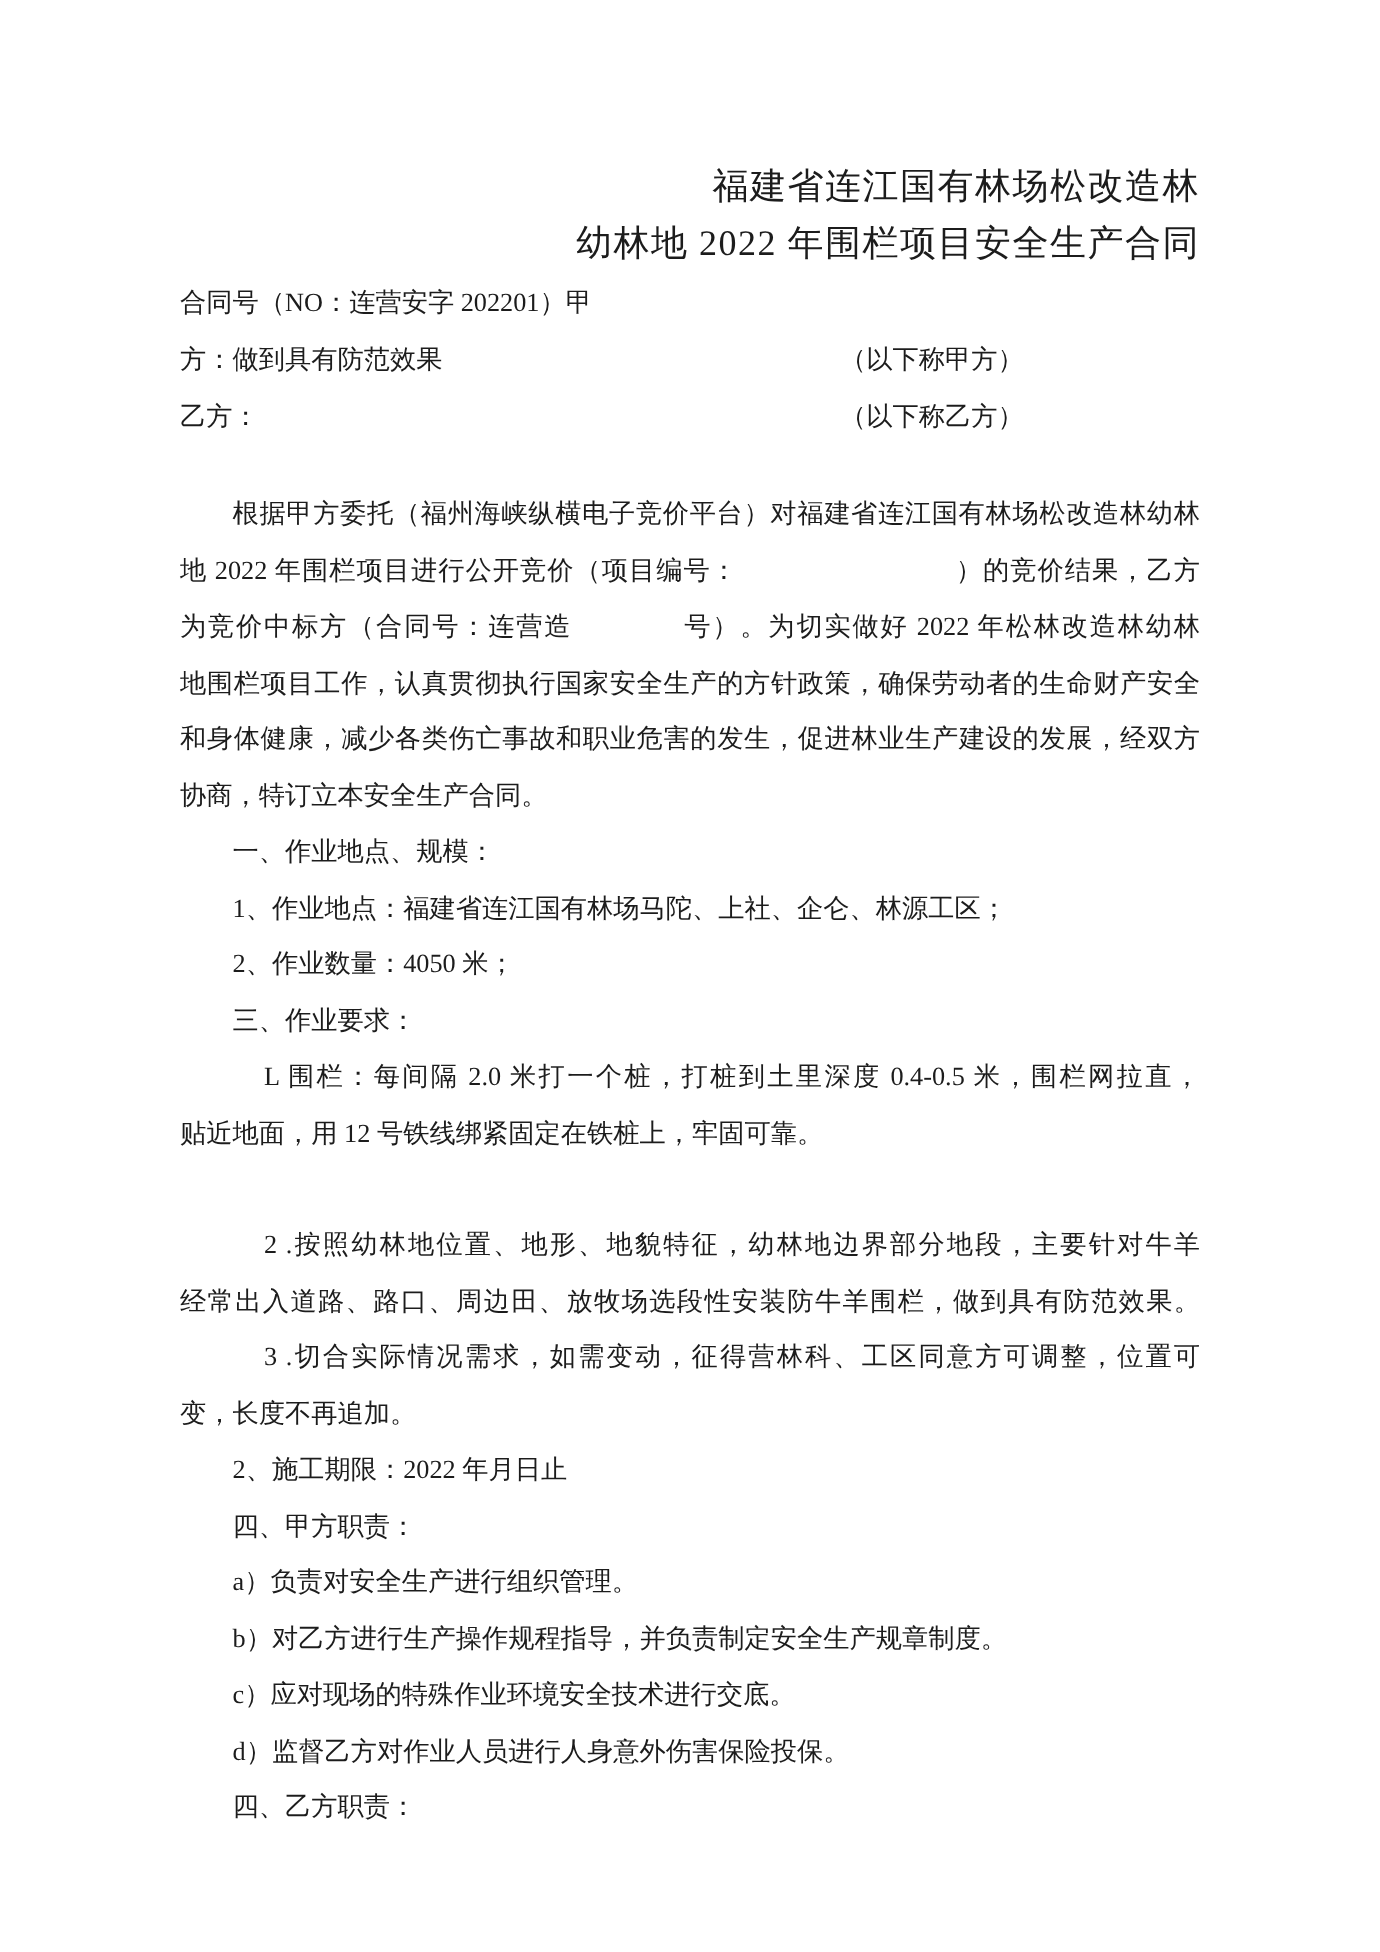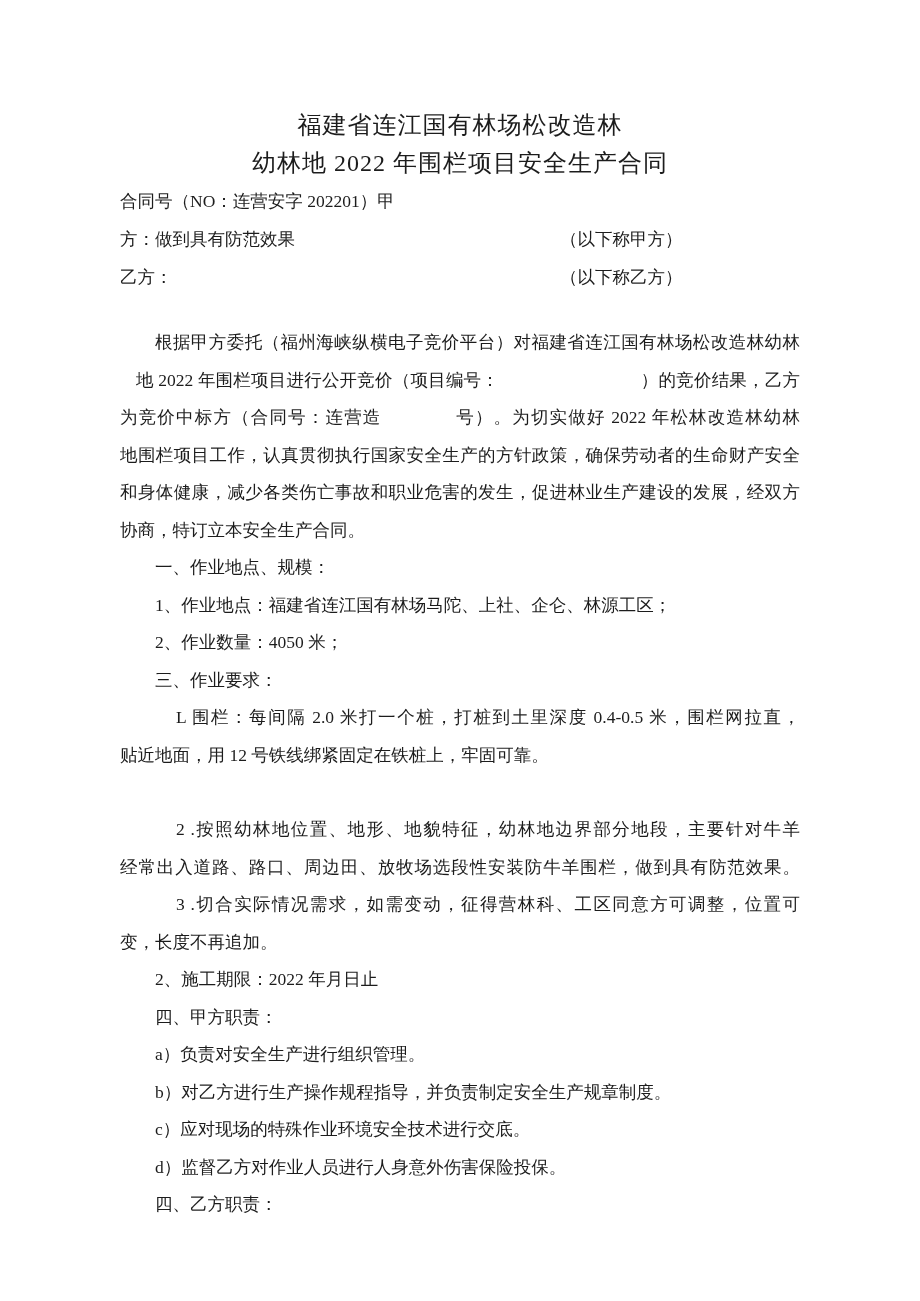--- a/index.html
+++ b/index.html
@@ -17,21 +17,21 @@
   .doc {
     width: 680px;
     margin: 0 auto;
     padding-top: 106px;
     color: #1c1c1c;
     font-family: "Liberation Serif", "DejaVu Serif", serif;
   }
   .title {
     font-size: 24px;
     line-height: 38px;
-    text-align: center;
+    text-align: right;
     letter-spacing: 1px;
     font-weight: normal;
   }
   .contract-no {
     font-size: 17.5px;
     line-height: 38px;
     text-align: left;
     padding-right: 12px;
   }
   .party-line {
@@ -70,21 +70,21 @@
       <span>方：做到具有防范效果</span>
       <span class="party-right">（以下称甲方）</span>
     </div>
     <div class="party-line">
       <span>乙方：</span>
       <span class="party-right">（以下称乙方）</span>
     </div>
     <div class="spacer"></div>
     <div class="body-text">
         <div class="bline full" style="text-indent: 2em;">根据甲方委托（福州海峡纵横电子竞价平台）对福建省连江国有林场松改造林幼林</div>
-        <div class="bline full" style="text-indent: 0em; margin-left: 16px;">地 2022 年围栏项目进行公开竞价（项目编号：　　　　　　　　）的竞价结果，乙方</div>
+        <div class="bline full" style="text-indent: 0em;">地 2022 年围栏项目进行公开竞价（项目编号：　　　　　　　　）的竞价结果，乙方</div>
         <div class="bline full" style="text-indent: 0em;">为竞价中标方（合同号：连营造　　　　号）。为切实做好 2022 年松林改造林幼林</div>
         <div class="bline full" style="text-indent: 0em;">地围栏项目工作，认真贯彻执行国家安全生产的方针政策，确保劳动者的生命财产安全</div>
         <div class="bline full" style="text-indent: 0em;">和身体健康，减少各类伤亡事故和职业危害的发生，促进林业生产建设的发展，经双方</div>
         <div class="bline" style="text-indent: 0em;">协商，特订立本安全生产合同。</div>
         <div class="bline" style="text-indent: 2em;">一、作业地点、规模：</div>
         <div class="bline" style="text-indent: 2em;">1、作业地点：福建省连江国有林场马陀、上社、企仑、林源工区；</div>
         <div class="bline" style="text-indent: 2em;">2、作业数量：4050 米；</div>
         <div class="bline" style="text-indent: 2em;">三、作业要求：</div>
         <div class="bline full" style="text-indent: 3.2em;">L 围栏：每间隔 2.0 米打一个桩，打桩到土里深度 0.4-0.5 米，围栏网拉直，</div>
         <div class="bline" style="text-indent: 0em;">贴近地面，用 12 号铁线绑紧固定在铁桩上，牢固可靠。</div>

